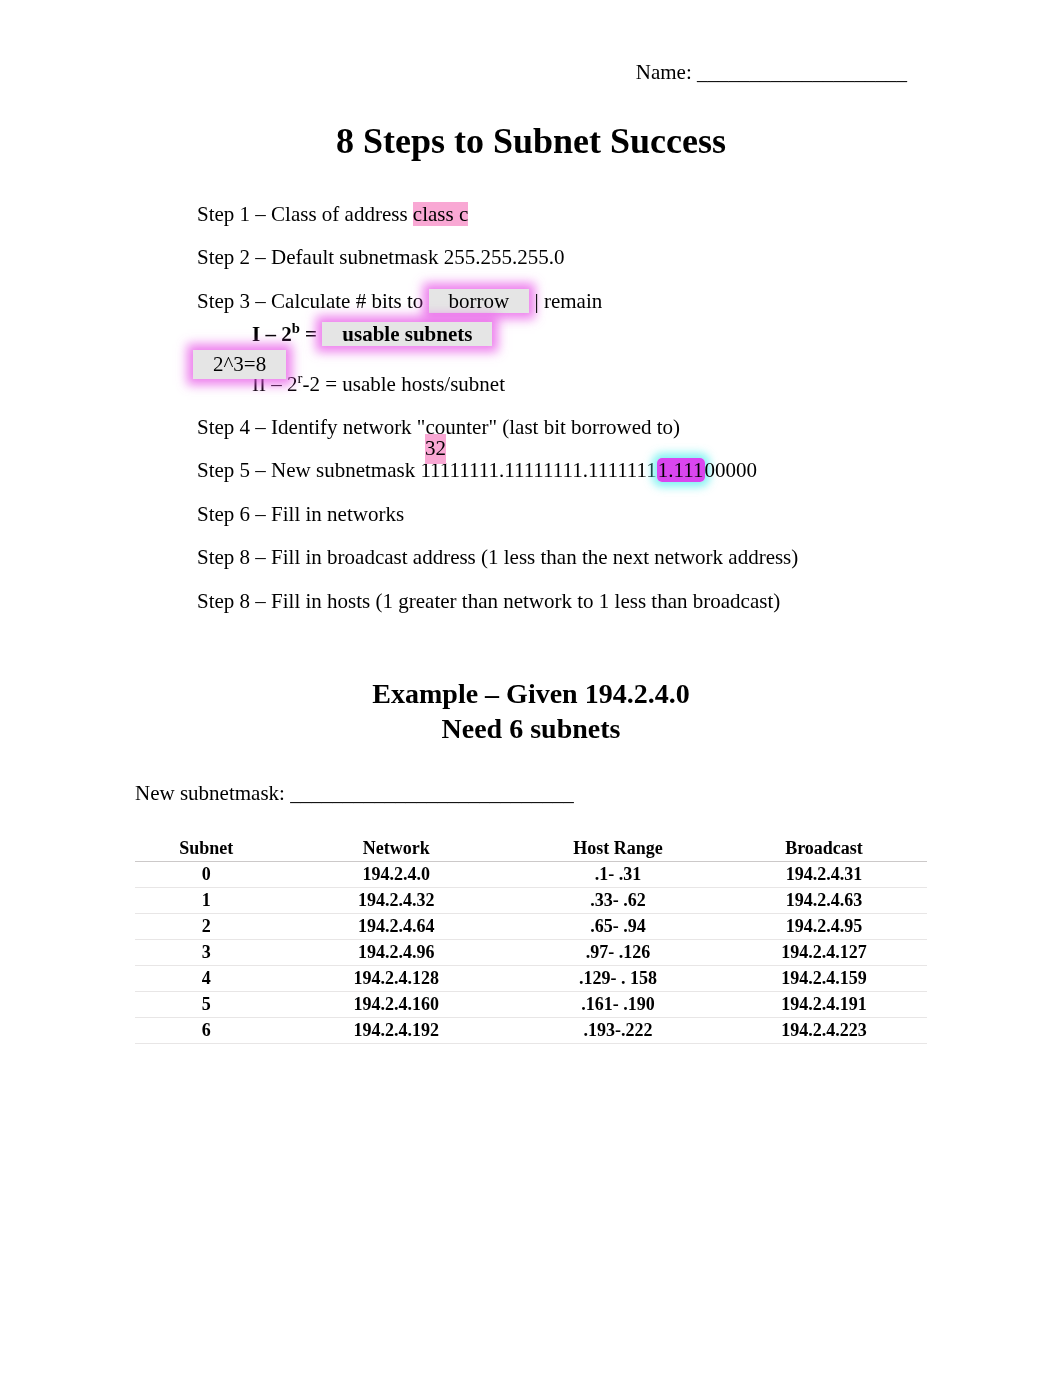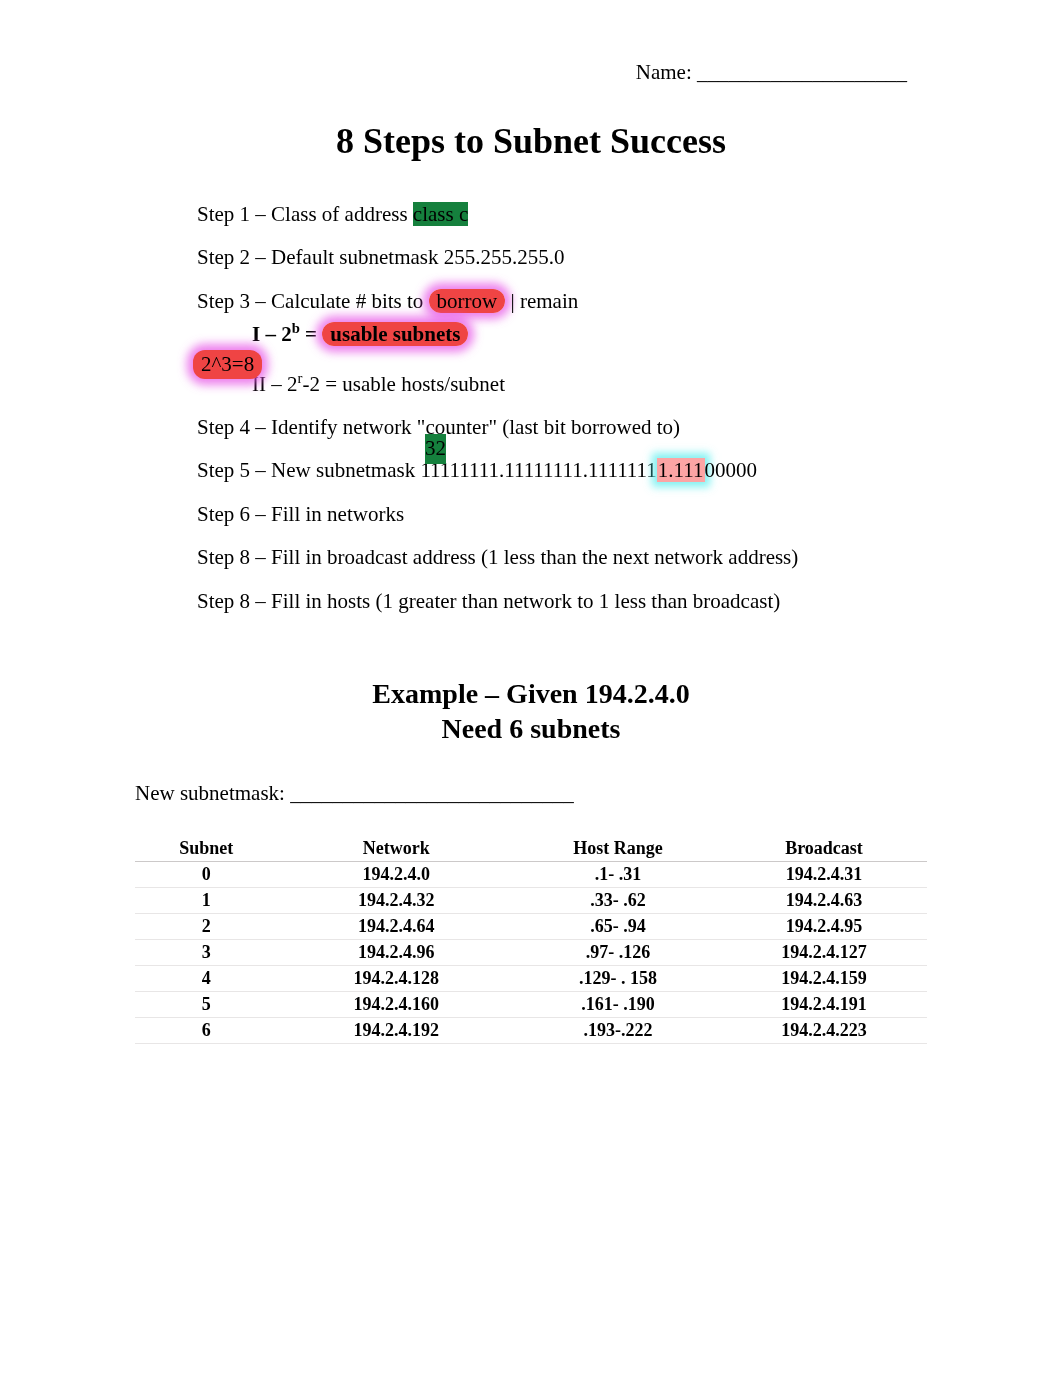--- a/index.html
+++ b/index.html
@@ -32,32 +32,32 @@
     }
     .steps {
       padding-left: 62px;
       line-height: 1.4;
     }
     .step {
       margin-bottom: 14px;
       position: relative;
     }
     .hl-yellow {
-      background: #15803d;
+      background: #f9a8d4;
     }
     .glow-magenta {
-      background: #ef4444;
-      padding: 0 8px;
-      border-radius: 12px;
+      background: #e5e5e5;
+      padding: 0 20px;
+      border-radius: 0;
       box-shadow: 0 0 10px 6px rgba(230,76,230,0.7);
     }
     .glow-cyan {
-      background: #fca5a5;
+      background: #d946ef;
       padding: 0 1px;
-      border-radius: 0;
+      border-radius: 5px;
       box-shadow: 0 0 8px 5px rgba(80,236,236,0.7);
       margin-top: 10px;
     }
     .indent1 {
       padding-left: 55px;
     }
     .step3-note {
       position: relative;
       font-weight: bold;
     }

